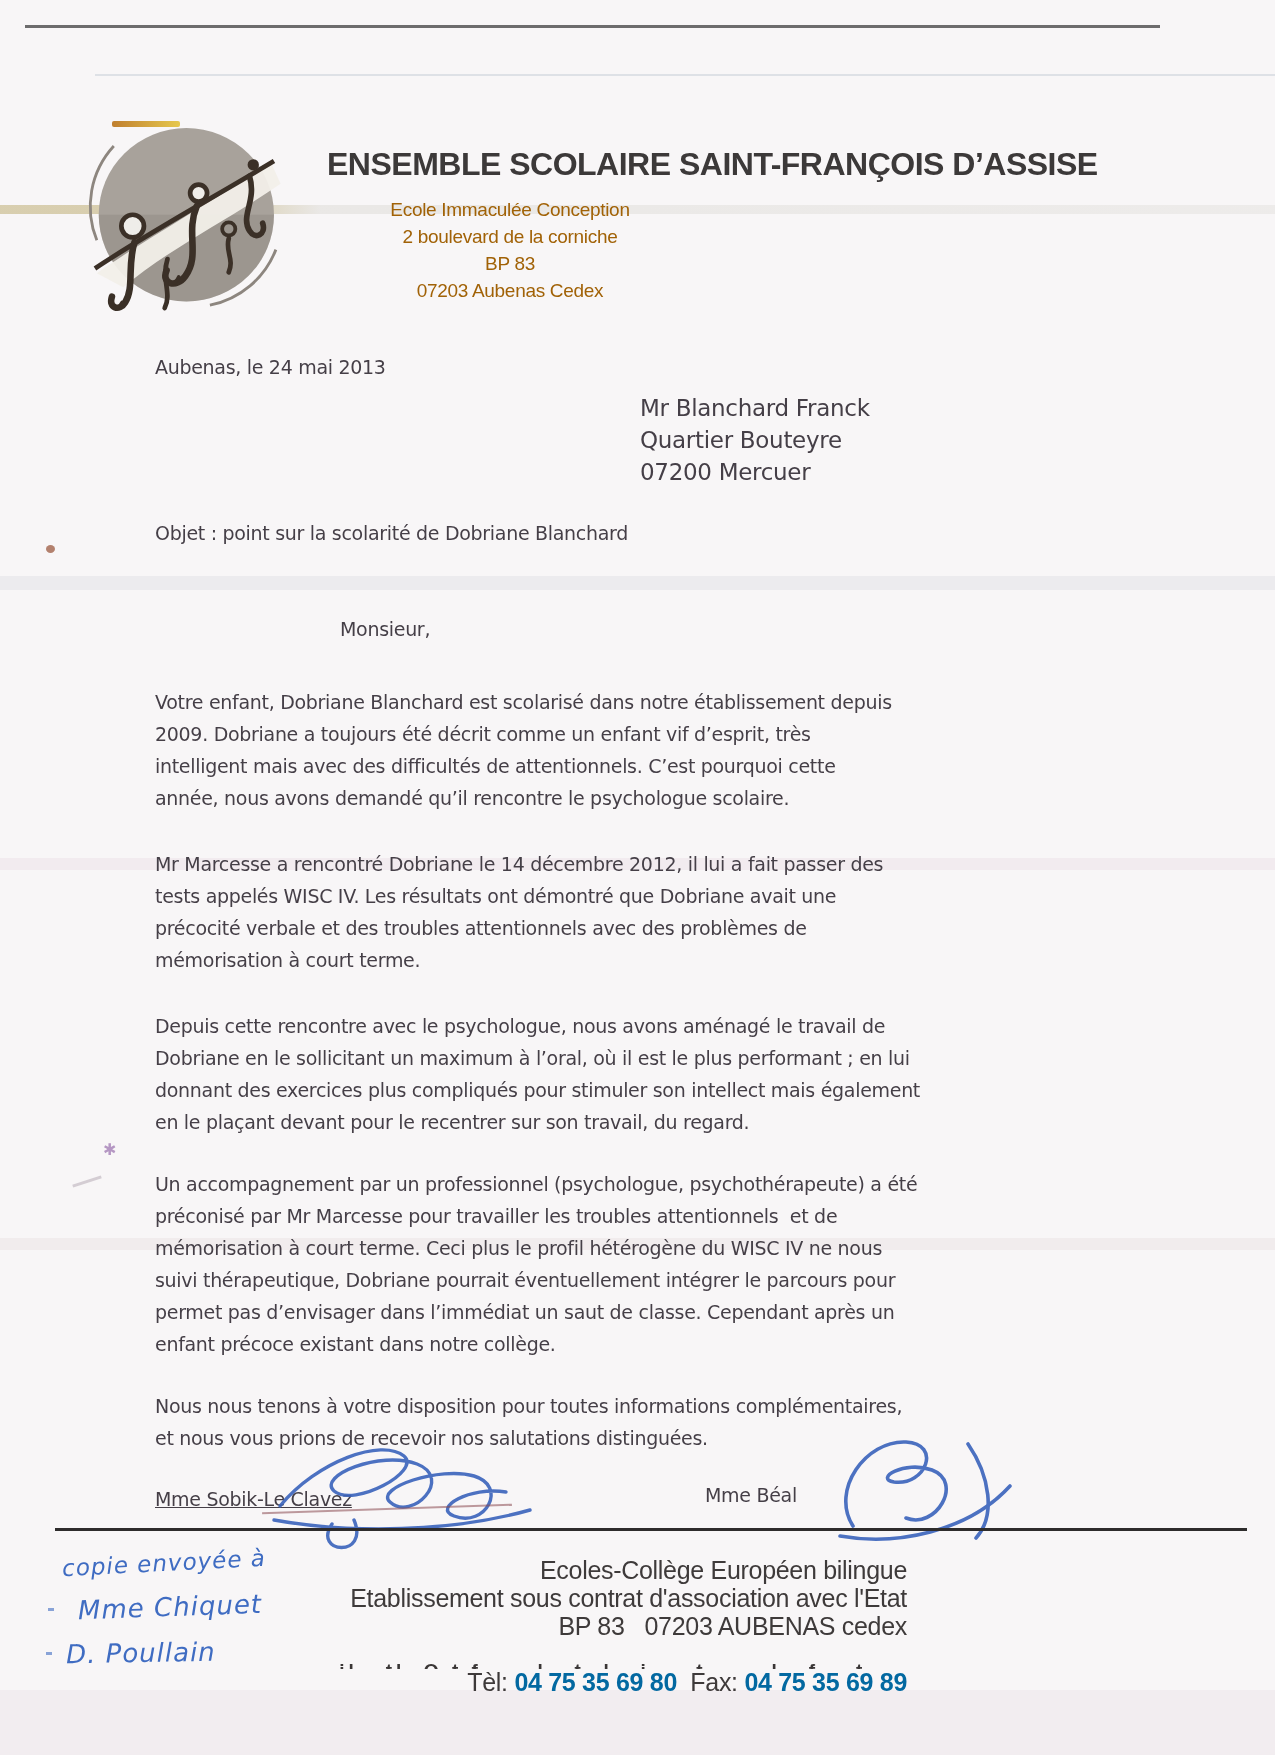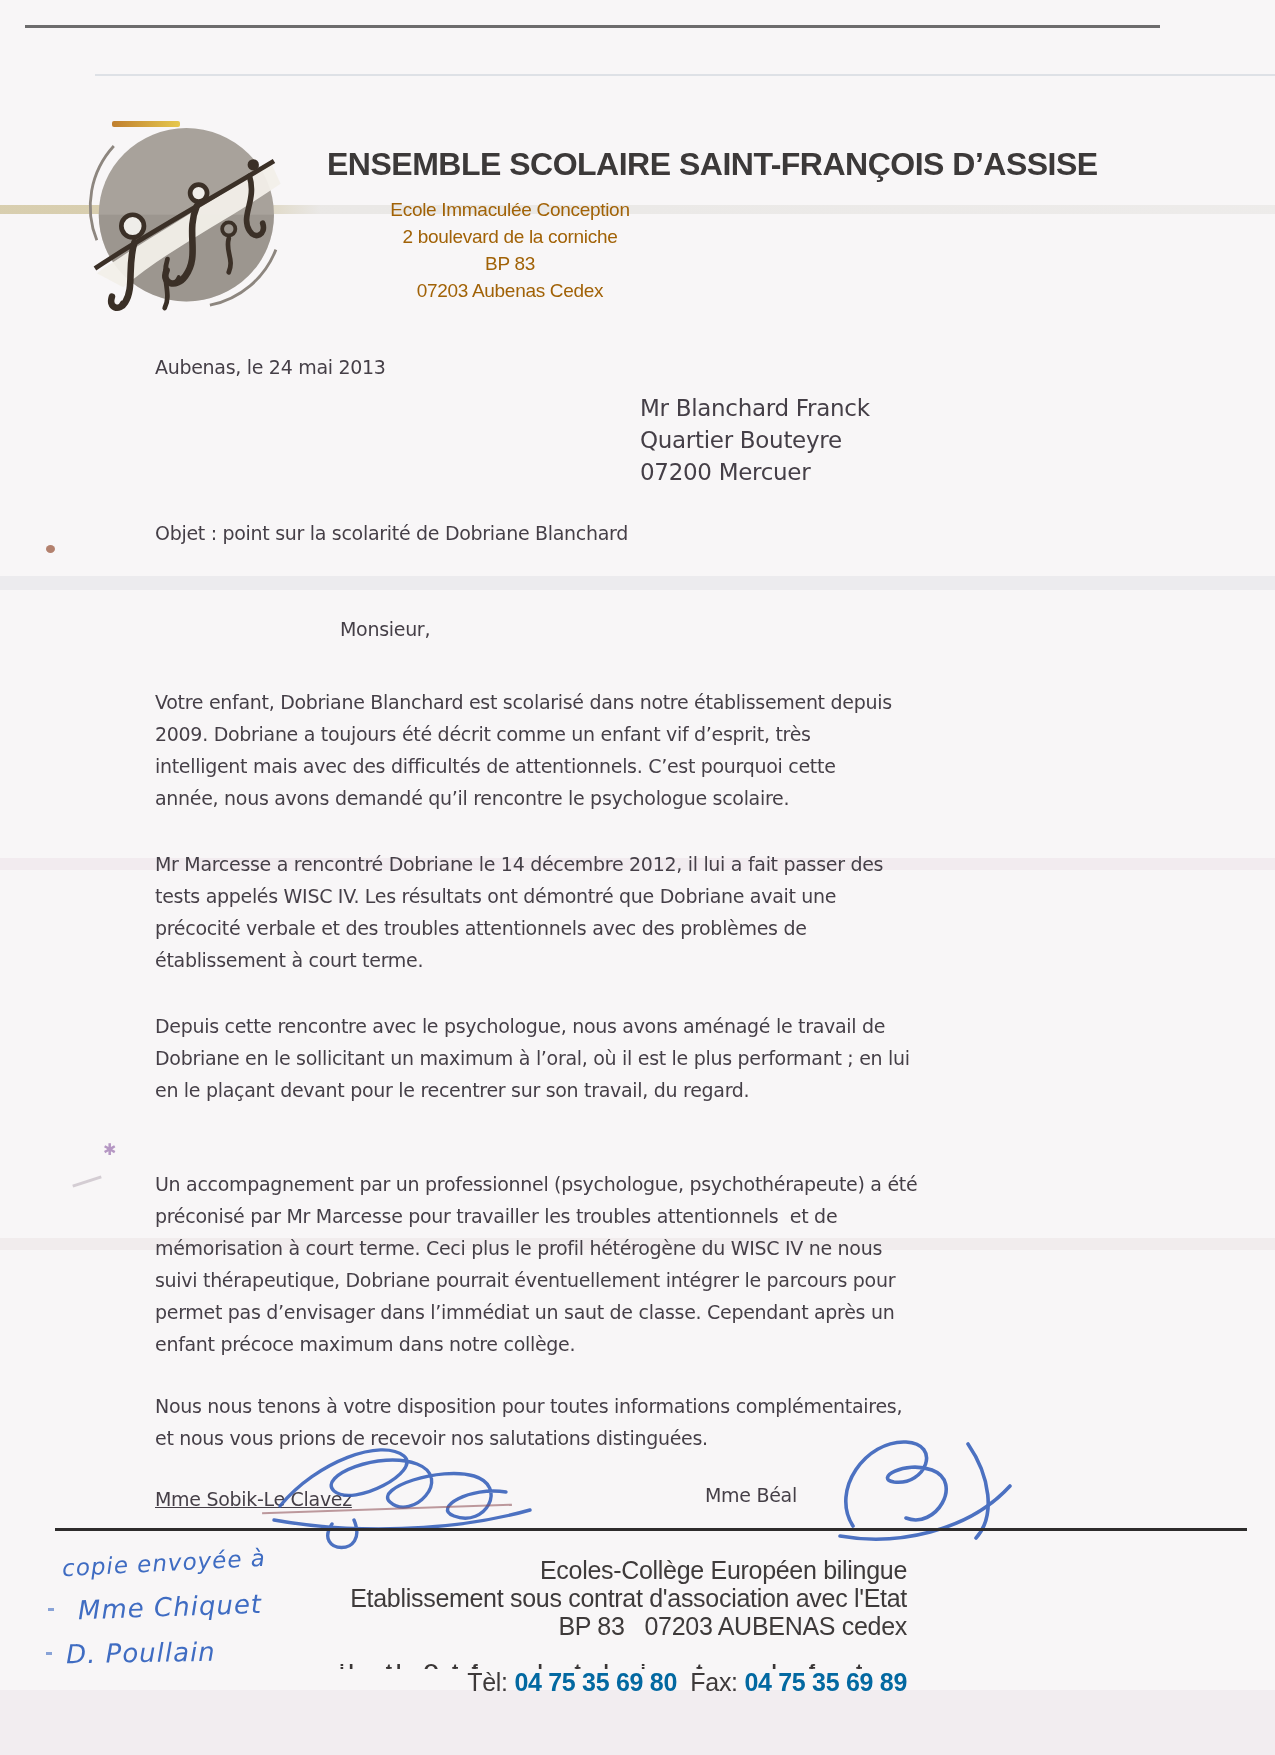--- a/index.html
+++ b/index.html
@@ -110,34 +110,35 @@
   <div class="para bodytext" style="top:686px;">
       <div class="line">Votre enfant, Dobriane Blanchard est scolarisé dans notre établissement depuis</div>
       <div class="line">2009. Dobriane a toujours été décrit comme un enfant vif d’esprit, très</div>
       <div class="line">intelligent mais avec des difficultés de attentionnels. C’est pourquoi cette</div>
       <div class="line">année, nous avons demandé qu’il rencontre le psychologue scolaire.</div>
     </div>
   <div class="para bodytext" style="top:848px;">
       <div class="line">Mr Marcesse a rencontré Dobriane le 14 décembre 2012, il lui a fait passer des</div>
       <div class="line">tests appelés WISC IV. Les résultats ont démontré que Dobriane avait une</div>
       <div class="line">précocité verbale et des troubles attentionnels avec des problèmes de</div>
-      <div class="line">établissement à court terme.</div>
+      <div class="line">mémorisation à court terme.</div>
     </div>
   <div class="para bodytext" style="top:1010px;">
       <div class="line">Depuis cette rencontre avec le psychologue, nous avons aménagé le travail de</div>
       <div class="line">Dobriane en le sollicitant un maximum à l’oral, où il est le plus performant ; en lui</div>
+      <div class="line">donnant des exercices plus compliqués pour stimuler son intellect mais également</div>
       <div class="line">en le plaçant devant pour le recentrer sur son travail, du regard.</div>
     </div>
   <div class="para bodytext" style="top:1168px;">
       <div class="line">Un accompagnement par un professionnel (psychologue, psychothérapeute) a été</div>
       <div class="line">préconisé par Mr Marcesse pour travailler les troubles attentionnels  et de</div>
       <div class="line">mémorisation à court terme. Ceci plus le profil hétérogène du WISC IV ne nous</div>
       <div class="line">suivi thérapeutique, Dobriane pourrait éventuellement intégrer le parcours pour</div>
       <div class="line">permet pas d’envisager dans l’immédiat un saut de classe. Cependant après un</div>
-      <div class="line">enfant précoce maximum dans notre collège.</div>
+      <div class="line">enfant précoce existant dans notre collège.</div>
     </div>
   <div class="para bodytext" style="top:1390px;">
       <div class="line">Nous nous tenons à votre disposition pour toutes informations complémentaires,</div>
       <div class="line">et nous vous prions de recevoir nos salutations distinguées.</div>
     </div>
 
   <div class="signame bodytext" style="left:155px;top:1488px;text-decoration:underline;">Mme Sobik-Le Clavez</div>
   <div class="signame bodytext" style="left:705px;top:1484px;">Mme Béal</div>
 
   <div class="artifact" style="left:262px;top:1436px;">

